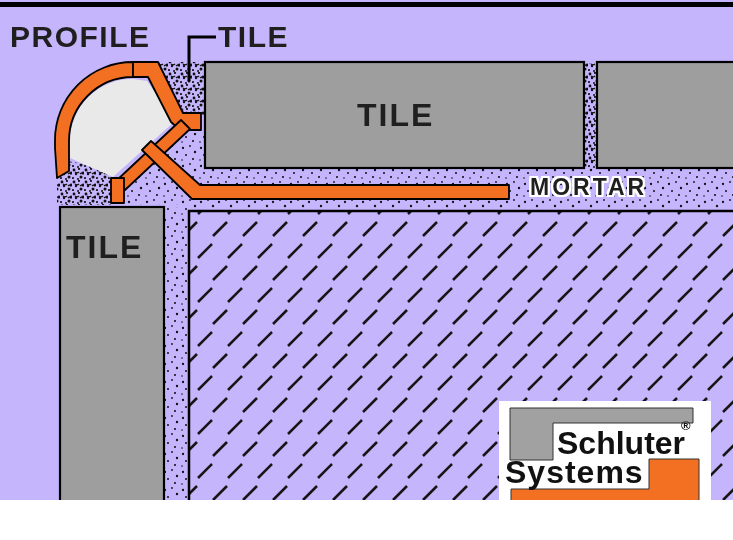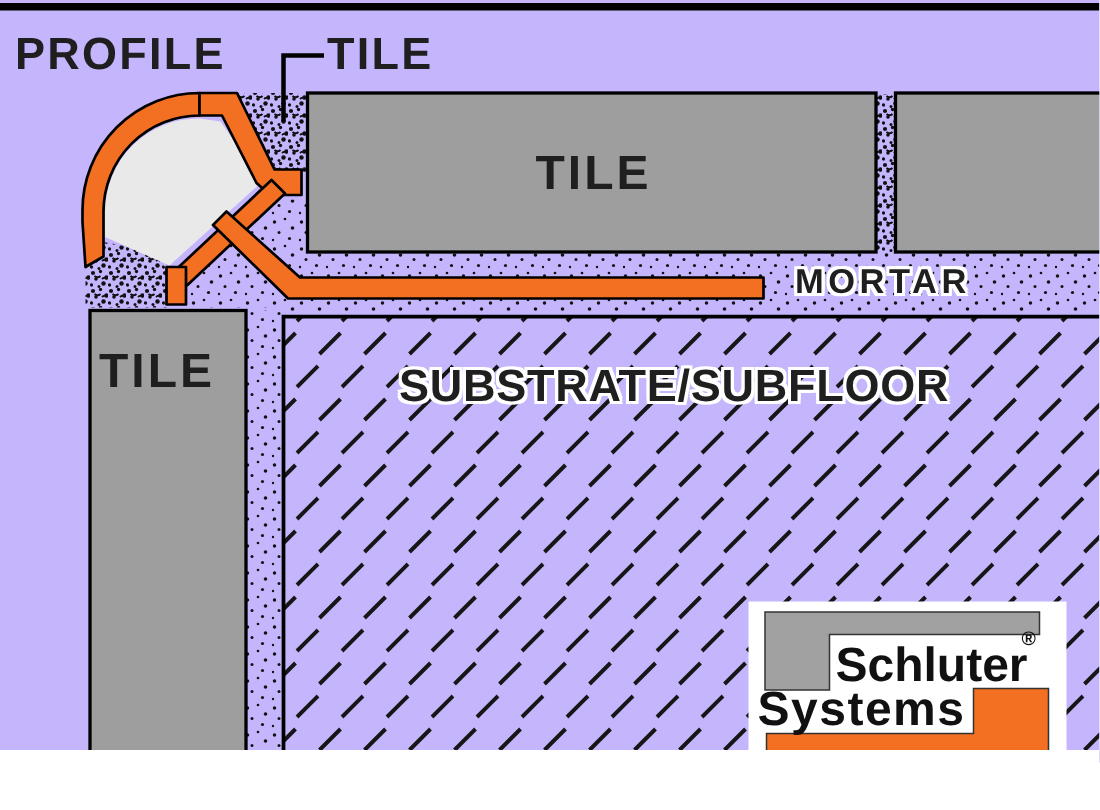--- a/index.html
+++ b/index.html
@@ -99,19 +99,18 @@
 
     <path d="M510,408 L693,408 L693,423 L553,423 L553,460 L510,460 Z" style="fill:var(--logo-gray)" stroke="#333" stroke-width="1"></path>
     <path d="M649,459 L699,459 L699,501 L511,501 L511,489 L649,489 Z" style="fill:var(--orange)" stroke="#333" stroke-width="1"></path>
   </svg>
 
   <div class="lbl lbl-profile">PROFILE</div>
   <div class="lbl lbl-grout">TILE</div>
   <div class="lbl lbl-tile-top">TILE</div>
   <div class="lbl lbl-tile-side">TILE</div>
   <div class="lbl lbl-mortar halo">MORTAR</div>
-  <div class="lbl lbl-substrate halo">SUBSTRATE/SUBFLOOR</div>
 
   <div class="lbl lbl-schluter">Schluter</div>
   <div class="lbl lbl-systems">Systems</div>
   <div class="lbl lbl-reg">®</div>
 
 </div>
 
 </body></html>

